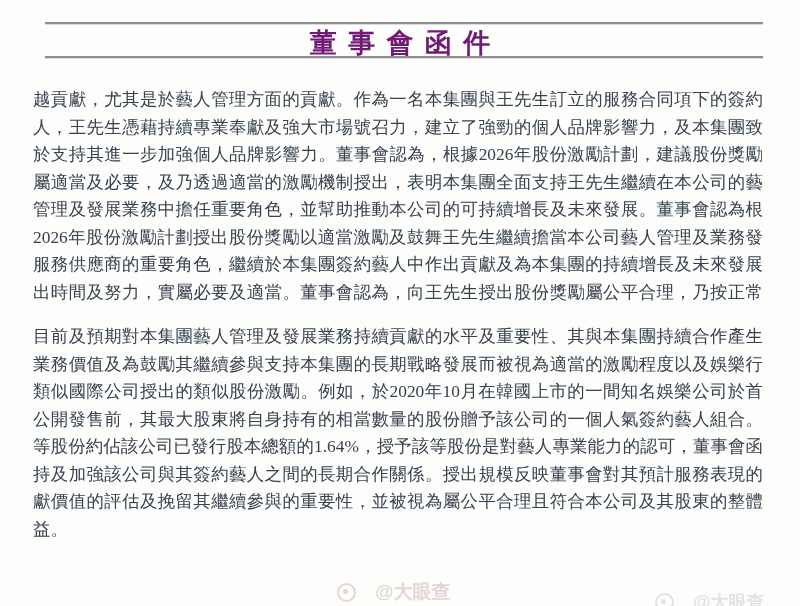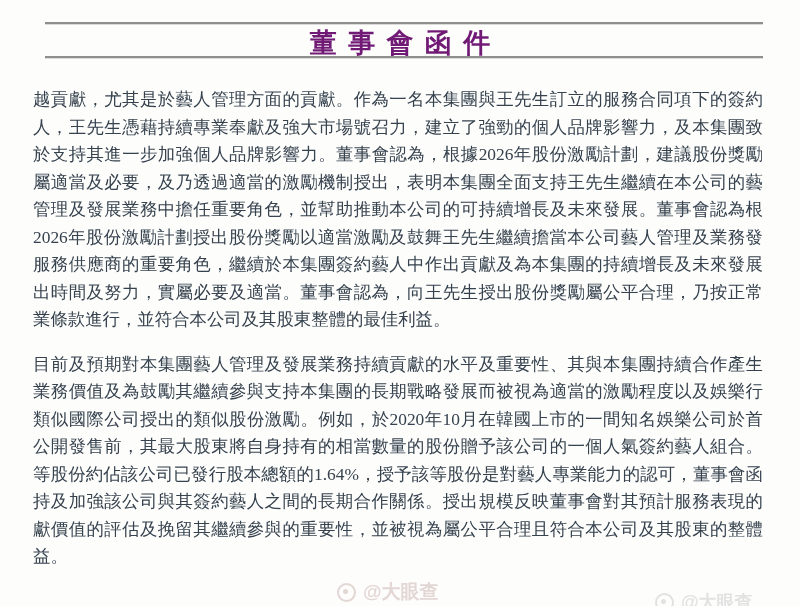--- a/index.html
+++ b/index.html
@@ -49,21 +49,21 @@
     text-align: justify;
     text-align-last: justify;
     overflow: hidden;
   }
   .line.first { padding-left: 35px; }
   .line.last { text-align-last: left; }
   .watermark {
     position: absolute;
     display: flex;
     align-items: center;
-    gap: 7px;
+    gap: 19px;
     font-family: "Liberation Sans", "DejaVu Sans", sans-serif;
     font-weight: bold;
     pointer-events: none;
     white-space: nowrap;
   }
   .wm-center {
     left: 337px;
     top: 579px;
     color: rgba(183, 152, 148, 0.38);
     font-size: 19px;
@@ -105,21 +105,20 @@
   <div class="doc-body">
       <div class="paragraph">
         <div class="line">越貢獻，尤其是於藝人管理方面的貢獻。作為一名本集團與王先生訂立的服務合同項下的簽約藝</div>
         <div class="line">人，王先生憑藉持續專業奉獻及強大市場號召力，建立了強勁的個人品牌影響力，及本集團致力</div>
         <div class="line">於支持其進一步加強個人品牌影響力。董事會認為，根據2026年股份激勵計劃，建議股份獎勵實</div>
         <div class="line">屬適當及必要，及乃透過適當的激勵機制授出，表明本集團全面支持王先生繼續在本公司的藝人</div>
         <div class="line">管理及發展業務中擔任重要角色，並幫助推動本公司的可持續增長及未來發展。董事會認為根據</div>
         <div class="line">2026年股份激勵計劃授出股份獎勵以適當激勵及鼓舞王先生繼續擔當本公司藝人管理及業務發展</div>
         <div class="line">服務供應商的重要角色，繼續於本集團簽約藝人中作出貢獻及為本集團的持續增長及未來發展付</div>
         <div class="line">出時間及努力，實屬必要及適當。董事會認為，向王先生授出股份獎勵屬公平合理，乃按正常商</div>
-        <div class="line last">業條款進行，並符合本公司及其股東整體的最佳利益。</div>
       </div>
       <div class="paragraph">
         <div class="line">目前及預期對本集團藝人管理及發展業務持續貢獻的水平及重要性、其與本集團持續合作產生的</div>
         <div class="line">業務價值及為鼓勵其繼續參與支持本集團的長期戰略發展而被視為適當的激勵程度以及娛樂行業</div>
         <div class="line">類似國際公司授出的類似股份激勵。例如，於2020年10月在韓國上市的一間知名娛樂公司於首次</div>
         <div class="line">公開發售前，其最大股東將自身持有的相當數量的股份贈予該公司的一個人氣簽約藝人組合。該</div>
         <div class="line">等股份約佔該公司已發行股本總額的1.64%，授予該等股份是對藝人專業能力的認可，董事會函件</div>
         <div class="line">持及加強該公司與其簽約藝人之間的長期合作關係。授出規模反映董事會對其預計服務表現的貢</div>
         <div class="line">獻價值的評估及挽留其繼續參與的重要性，並被視為屬公平合理且符合本公司及其股東的整體利</div>
         <div class="line last">益。</div>

